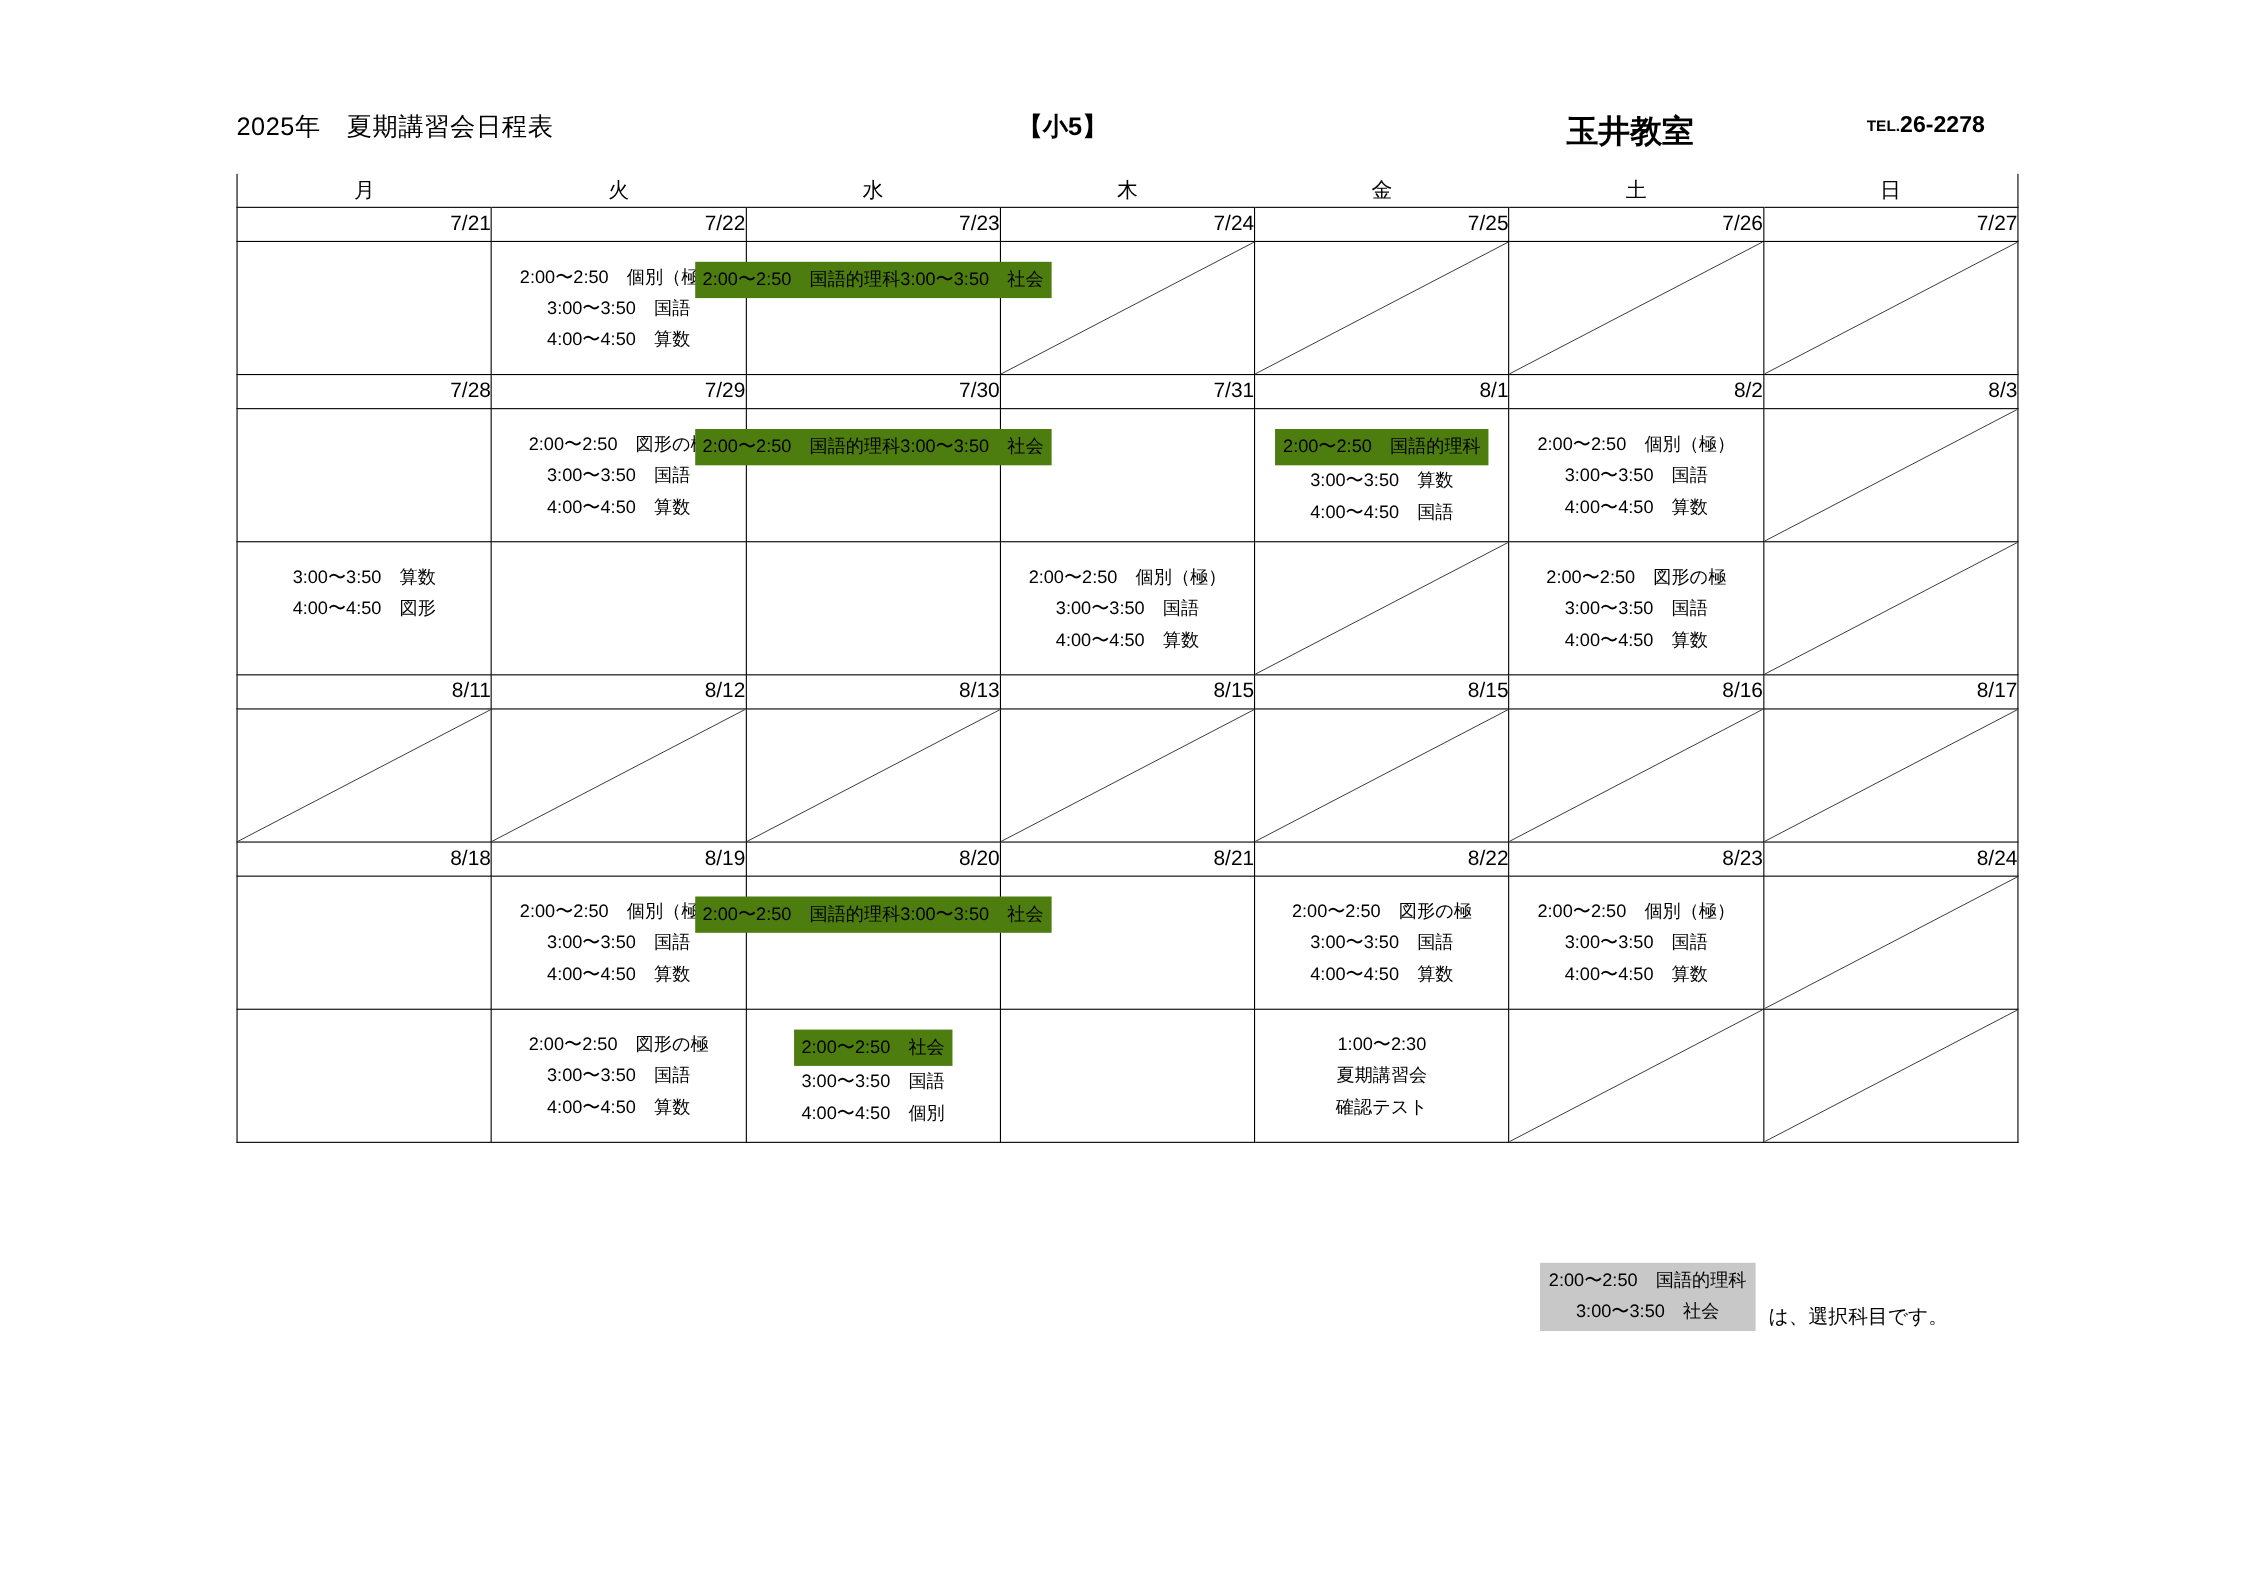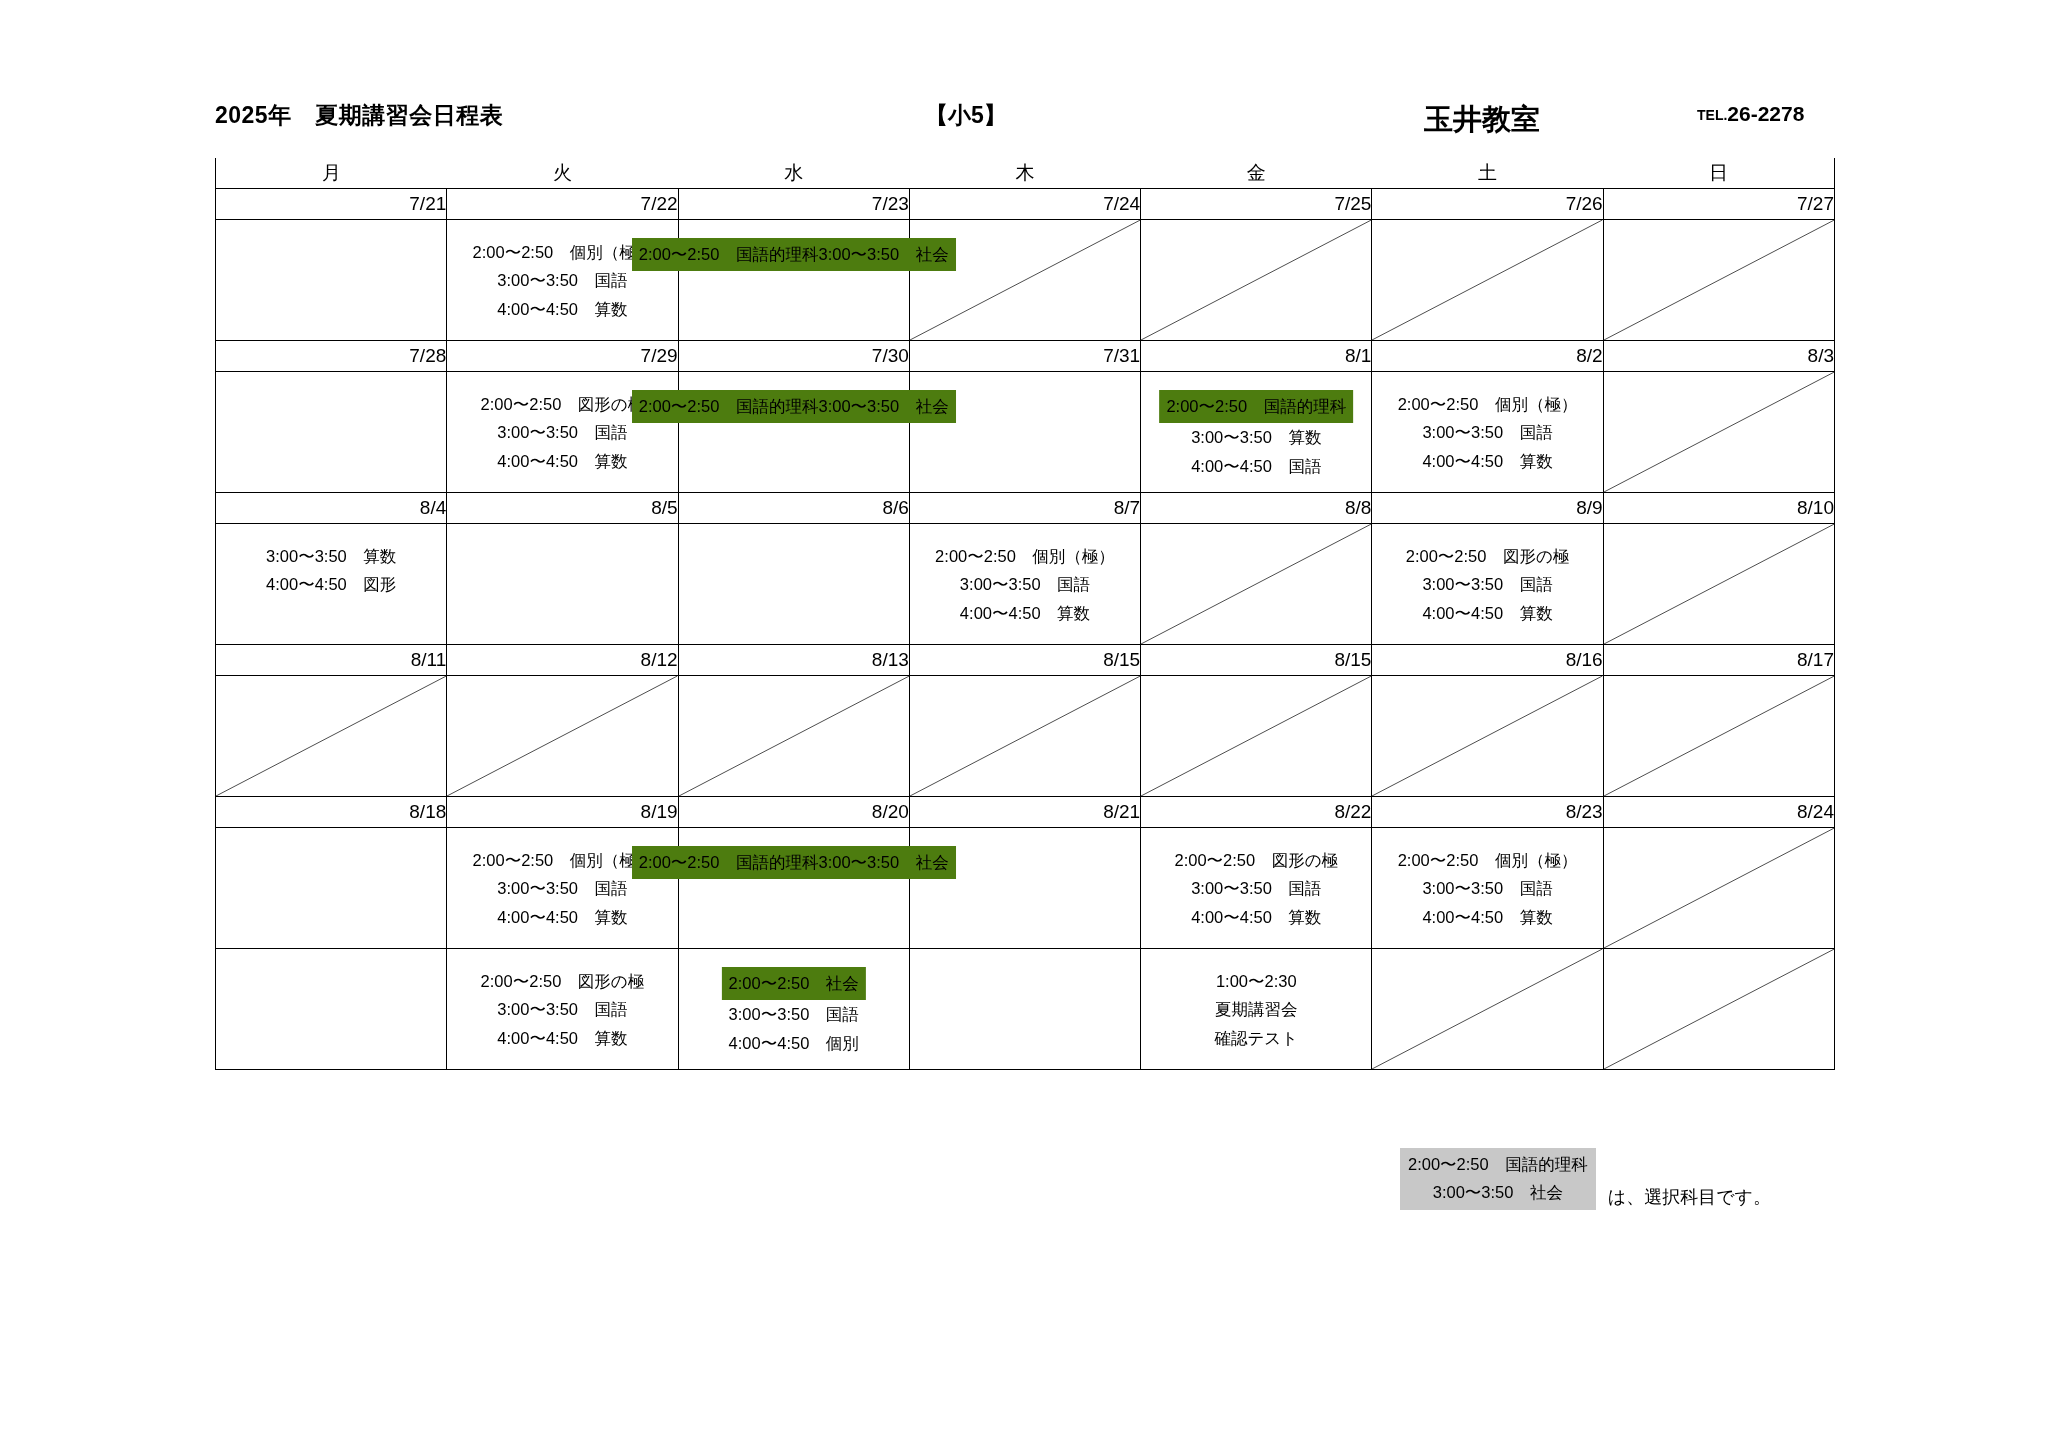--- a/index.html
+++ b/index.html
@@ -28,21 +28,21 @@
     left: 215px;
     top: 100px;
     width: 1620px;
     height: 34px;
   }
   .hdr-title {
     position: absolute;
     left: 0;
     top: 0;
     font-size: 23px;
-    font-weight: bold;
+    font-weight: normal;
     letter-spacing: 0.5px;
     white-space: nowrap;
   }
   .hdr-grade {
     position: absolute;
     left: 710px;
     top: 0;
     font-size: 23px;
     font-weight: bold;
     white-space: nowrap;
@@ -321,29 +321,20 @@
           <td>
             <div class="cell-inner">
               <div class="slash">
                 <svg viewBox="0 0 100 100" preserveAspectRatio="none">
                   <line x1="0" y1="100" x2="100" y2="0" stroke="#000" stroke-width="0.7" vector-effect="non-scaling-stroke"></line>
                 </svg>
               </div>
             </div>
           </td>
         </tr>
-        <tr class="dates">
-          <td>8/4</td>
-          <td>8/5</td>
-          <td>8/6</td>
-          <td>8/7</td>
-          <td>8/8</td>
-          <td>8/9</td>
-          <td>8/10</td>
-        </tr>
         <tr class="content">
           <td>
             <div class="cell-inner">
               <div class="entrybox">
                 <span class="line plain-wrap">3:00〜3:50　算数</span>
                 <span class="line plain-wrap">4:00〜4:50　図形</span>
               </div>
             </div>
           </td>
           <td>

